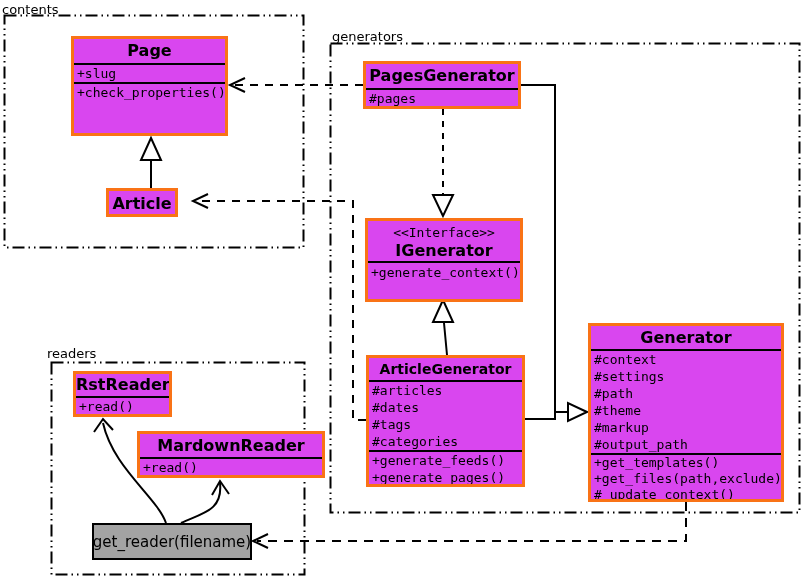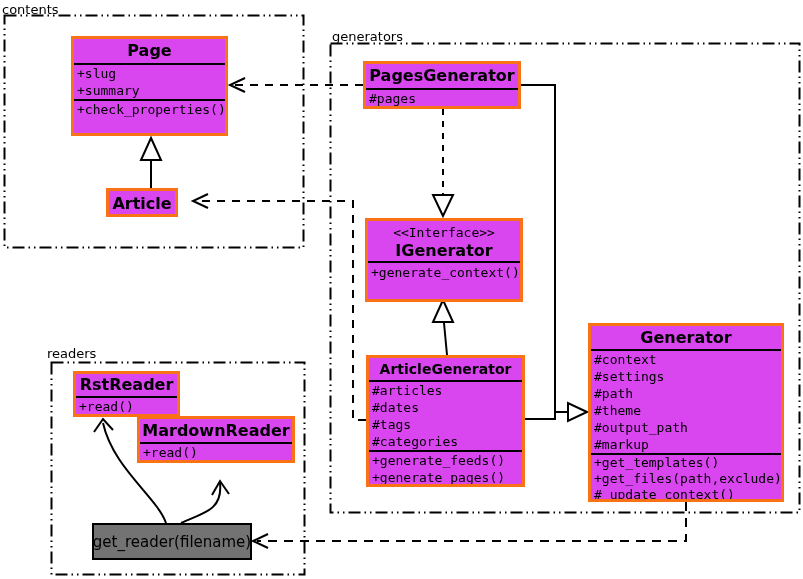--- a/index.html
+++ b/index.html
@@ -23,21 +23,21 @@
   .uml-class .stereo{
     font-family:"DejaVu Sans Mono","Liberation Mono",monospace;
     font-size:13px;text-align:center;line-height:17px;padding-top:3px;
   }
   .sec{border-top:2px solid #000;}
   .row{
     font-family:"DejaVu Sans Mono","Liberation Mono",monospace;
     font-size:13px;line-height:17px;padding-left:3px;white-space:nowrap;
   }
   .plainbox{
-    position:absolute;background:#737373;border:2px solid #000;box-sizing:border-box;
+    position:absolute;background:#a3a3a3;border:2px solid #000;box-sizing:border-box;
     display:flex;align-items:center;justify-content:center;
     font-size:15px;white-space:nowrap;z-index:2;
   }
 </style>
 </head>
 <body>
 
 <div id="stage">
 
   <svg id="connectors" viewBox="0 0 803 579" xmlns="http://www.w3.org/2000/svg">
@@ -96,21 +96,20 @@
   </svg>
 
   <div class="pkg-label" style="left:2px;top:1px">contents</div>
   <div class="pkg-label" style="left:332px;top:28px">generators</div>
   <div class="pkg-label" style="left:47px;top:345px">readers</div>
 
   <div class="uml-class" style="left:71px;top:36px;width:157px;height:100px">
     <div class="t" style="line-height:24px">Page</div>
     <div class="sec">
       <div class="row">+slug</div>
-      <div class="row">+summary</div>
     </div>
     <div class="sec">
       <div class="row">+check_properties()</div>
     </div>
   </div>
 
   <div class="uml-class" style="left:106px;top:188px;width:72px;height:29px">
     <div class="t" style="line-height:25px">Article</div>
   </div>
 
@@ -143,38 +142,38 @@
     </div>
   </div>
 
   <div class="uml-class" style="left:588px;top:323px;width:196px;height:179px">
     <div class="t" style="line-height:23px">Generator</div>
     <div class="sec">
       <div class="row">#context</div>
       <div class="row">#settings</div>
       <div class="row">#path</div>
       <div class="row">#theme</div>
+      <div class="row">#markup</div>
       <div class="row">#output_path</div>
-      <div class="row">#markup</div>
     </div>
     <div class="sec">
       <div class="row" style="line-height:16px">+get_templates()</div>
       <div class="row" style="line-height:16px">+get_files(path,exclude)</div>
       <div class="row" style="line-height:16px">#_update_context()</div>
     </div>
   </div>
 
-  <div class="uml-class" style="left:73px;top:371px;width:107px;height:46px">
+  <div class="uml-class" style="left:73px;top:371px;width:99px;height:46px">
     <div class="t" style="line-height:22px">RstReader</div>
     <div class="sec">
       <div class="row" style="line-height:18px">+read()</div>
     </div>
   </div>
 
-  <div class="uml-class" style="left:137px;top:416px;width:158px;height:47px">
+  <div class="uml-class" style="left:137px;top:431px;width:188px;height:47px">
     <div class="t" style="line-height:23px">MardownReader</div>
     <div class="sec">
       <div class="row" style="line-height:18px">+read()</div>
     </div>
   </div>
 
   <div class="plainbox" style="left:92px;top:523px;width:160px;height:37px">
     <span>get_reader(filename)</span>
   </div>
 

